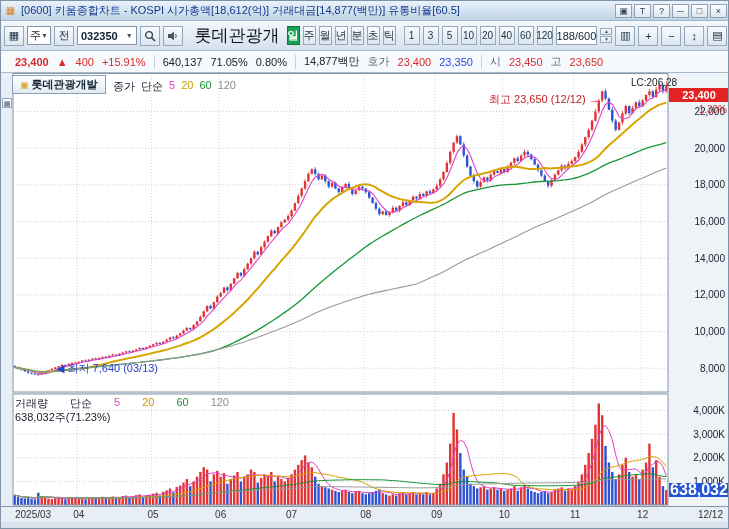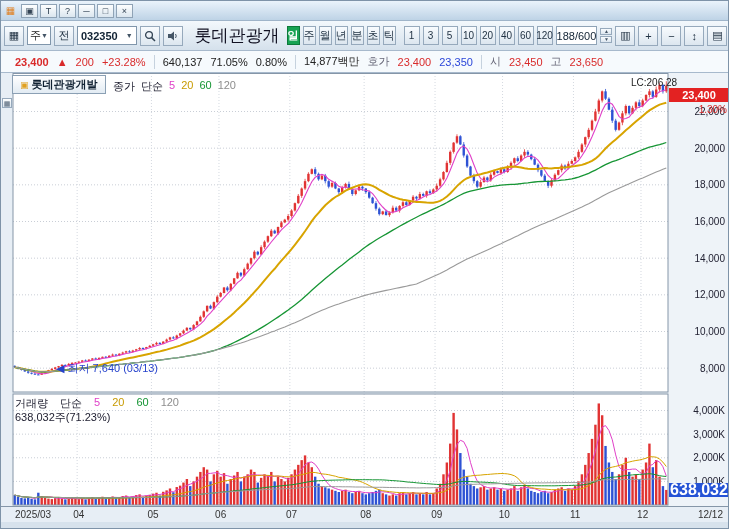--- a/index.html
+++ b/index.html
@@ -53,21 +53,21 @@
   .vline { width:1px; height:14px; background:#c6d2de; }
 
   
   .chartarea { position:absolute; left:0; top:72px; width:729px; height:449px; }
   .chartarea svg { position:absolute; left:0; top:0; }
   .chart-tab { position:absolute; left:11px; top:2px; height:19px; display:flex; align-items:center; gap:3px;
     background:linear-gradient(#ffffff,#e2ebf3); border:1px solid #8ba0b4; padding:0 7px;
     font-weight:bold; color:#123; font-size:11px; }
   .tab-icon { color:#e0a020; font-size:9px; }
   .legend { position:absolute; left:112px; top:6px; display:flex; gap:6px; font-size:11px; color:#223; }
-  .legend-vol { position:absolute; left:14px; top:323px; display:flex; gap:12px; font-size:11px; color:#223; }
+  .legend-vol { position:absolute; left:14px; top:323px; display:flex; gap:22px; font-size:11px; color:#223; }
   .vol-summary { position:absolute; left:14px; top:337px; font-size:11px; color:#223; }
   .ma5 { color:#e040c8; } .ma20 { color:#c79a00; } .ma60 { color:#169534; } .ma120 { color:#8d8d8d; }
   .lc-label { position:absolute; left:630px; top:4px; font-size:10px; color:#222; white-space:nowrap; }
   .price-box { position:absolute; left:668px; top:15px; width:60px; height:14px; background:#e32222;
     color:#fff; font-weight:bold; font-size:11px; display:flex; align-items:center; justify-content:center; }
   .price-pct { position:absolute; left:668px; top:31px; width:58px; text-align:right; color:#d92b2b;
     font-size:10px; }
   .vol-box { position:absolute; left:668px; top:410px; width:60px; height:14px; background:#2553d6;
     color:#fff; font-weight:bold; font-size:16px; display:flex; align-items:center; justify-content:center; }
   .note-high { position:absolute; left:488px; top:19px; font-size:11px; color:#c22222; white-space:nowrap; }
@@ -77,20 +77,21 @@
   .strip-icon { position:absolute; left:1px; top:25px; width:10px; height:10px; font-size:7px; line-height:9px;
     text-align:center; color:#567; background:linear-gradient(#fdfefe,#dbe6ef); border:1px solid #96a9bc; }
 </style>
 </head>
 <body>
 
 <div class="window">
 
   <div class="titlebar">
     <span class="title-icon">▦</span>
+    <span class="title-text">[0600] 키움종합차트 - KOSPI 시가총액[18,612(억)] 거래대금[14,877(백만)] 유통비율[60.5]</span>
     <span class="win-controls">
       <span class="win-btn">▣</span>
       <span class="win-btn">T</span>
       <span class="win-btn">?</span>
       <span class="win-btn">─</span>
       <span class="win-btn">□</span>
       <span class="win-btn">×</span>
     </span>
   </div>
 
@@ -146,22 +147,22 @@
     <span class="tb-btn">↕</span>
     <span class="tb-right">
       <span class="tb-btn">▤</span>
       <span class="tb-btn">▼</span>
     </span>
   </div>
 
   <div class="inforow">
     <span class="up strong">23,400</span>
     <span class="up">▲</span>
-    <span class="up">200</span>
-    <span class="up">+23.28%</span>
+    <span class="up">400</span>
+    <span class="up">+15.91%</span>
     <span class="vline"></span>
     <span>640,137</span>
     <span>71.05%</span>
     <span>0.80%</span>
     <span class="vline"></span>
     <span>14,877백만</span>
     <span class="lbl">호가</span>
     <span class="up">23,400</span>
     <span class="down">23,350</span>
     <span class="vline"></span>
@@ -851,20 +852,24 @@
       <span class="ma5">5</span>
       <span class="ma20">20</span>
       <span class="ma60">60</span>
       <span class="ma120">120</span>
     </div>
 
     <span class="lc-label">LC:206.28</span>
     <div class="price-box" style="top: 15px;">23,400</div>
     <div class="price-pct" style="top: 31px;">1.30%</div>
 
+    <div class="note-high">
+      <span>최고 23,650 (12/12)</span>
+      <span class="arr">→</span>
+    </div>
     <div class="note-low" style="top: 287.767px;">
       <span class="arr">◀</span>
       <span>최저 7,640 (03/13)</span>
     </div>
 
     <div class="legend-vol">
       <span>거래량</span>
       <span>단순</span>
       <span class="ma5">5</span>
       <span class="ma20">20</span>

